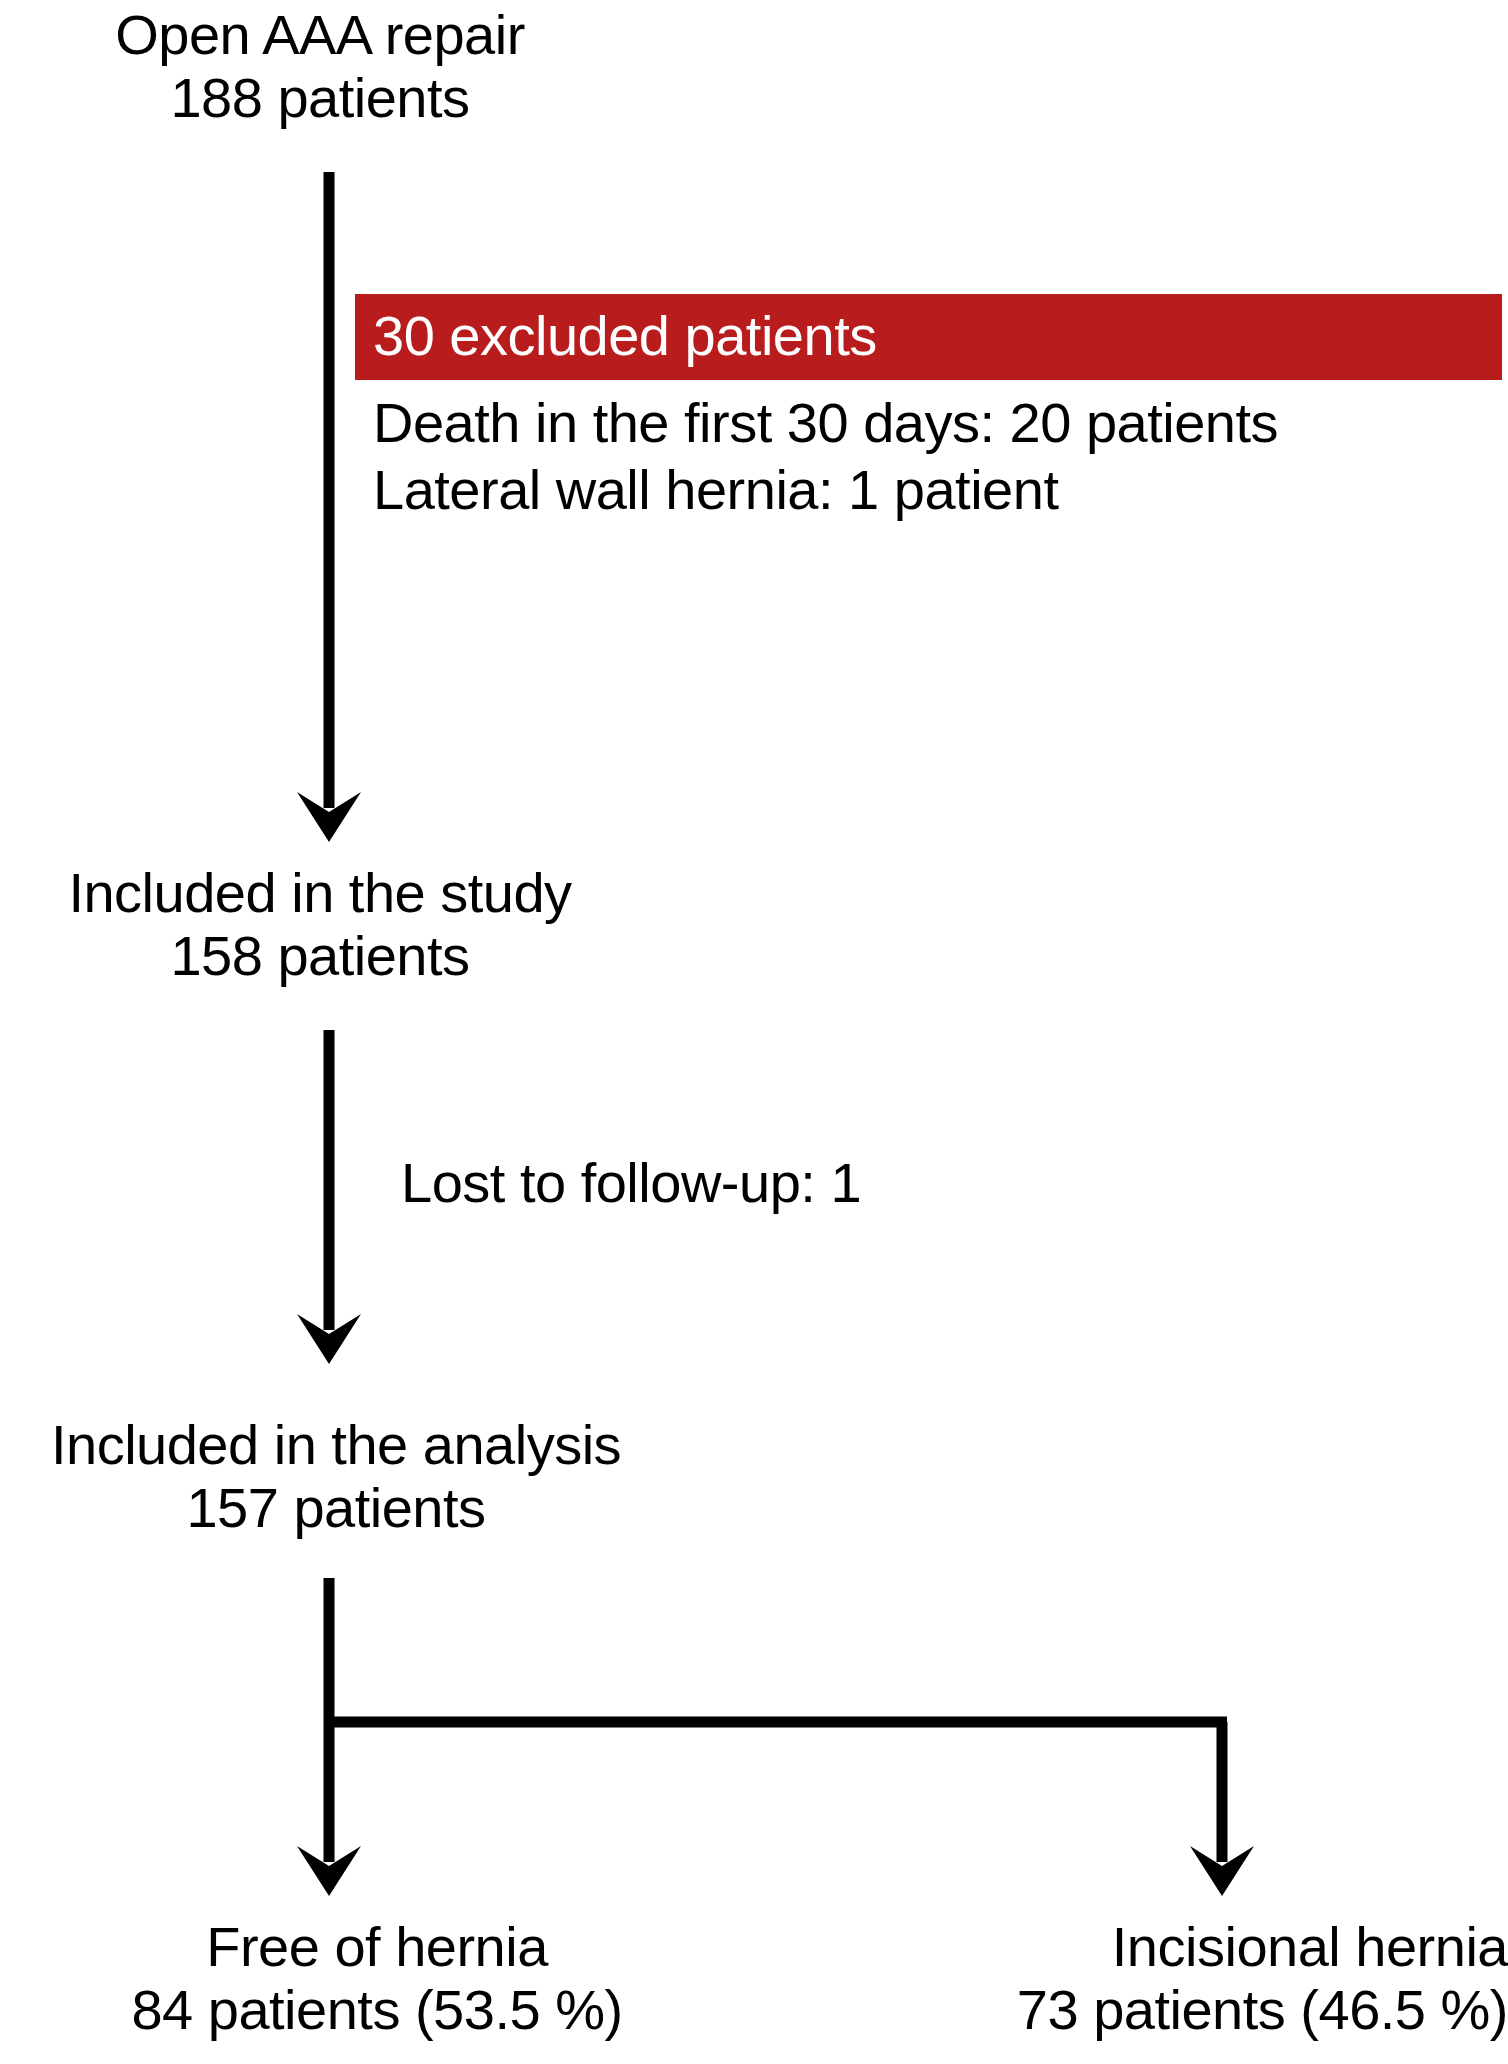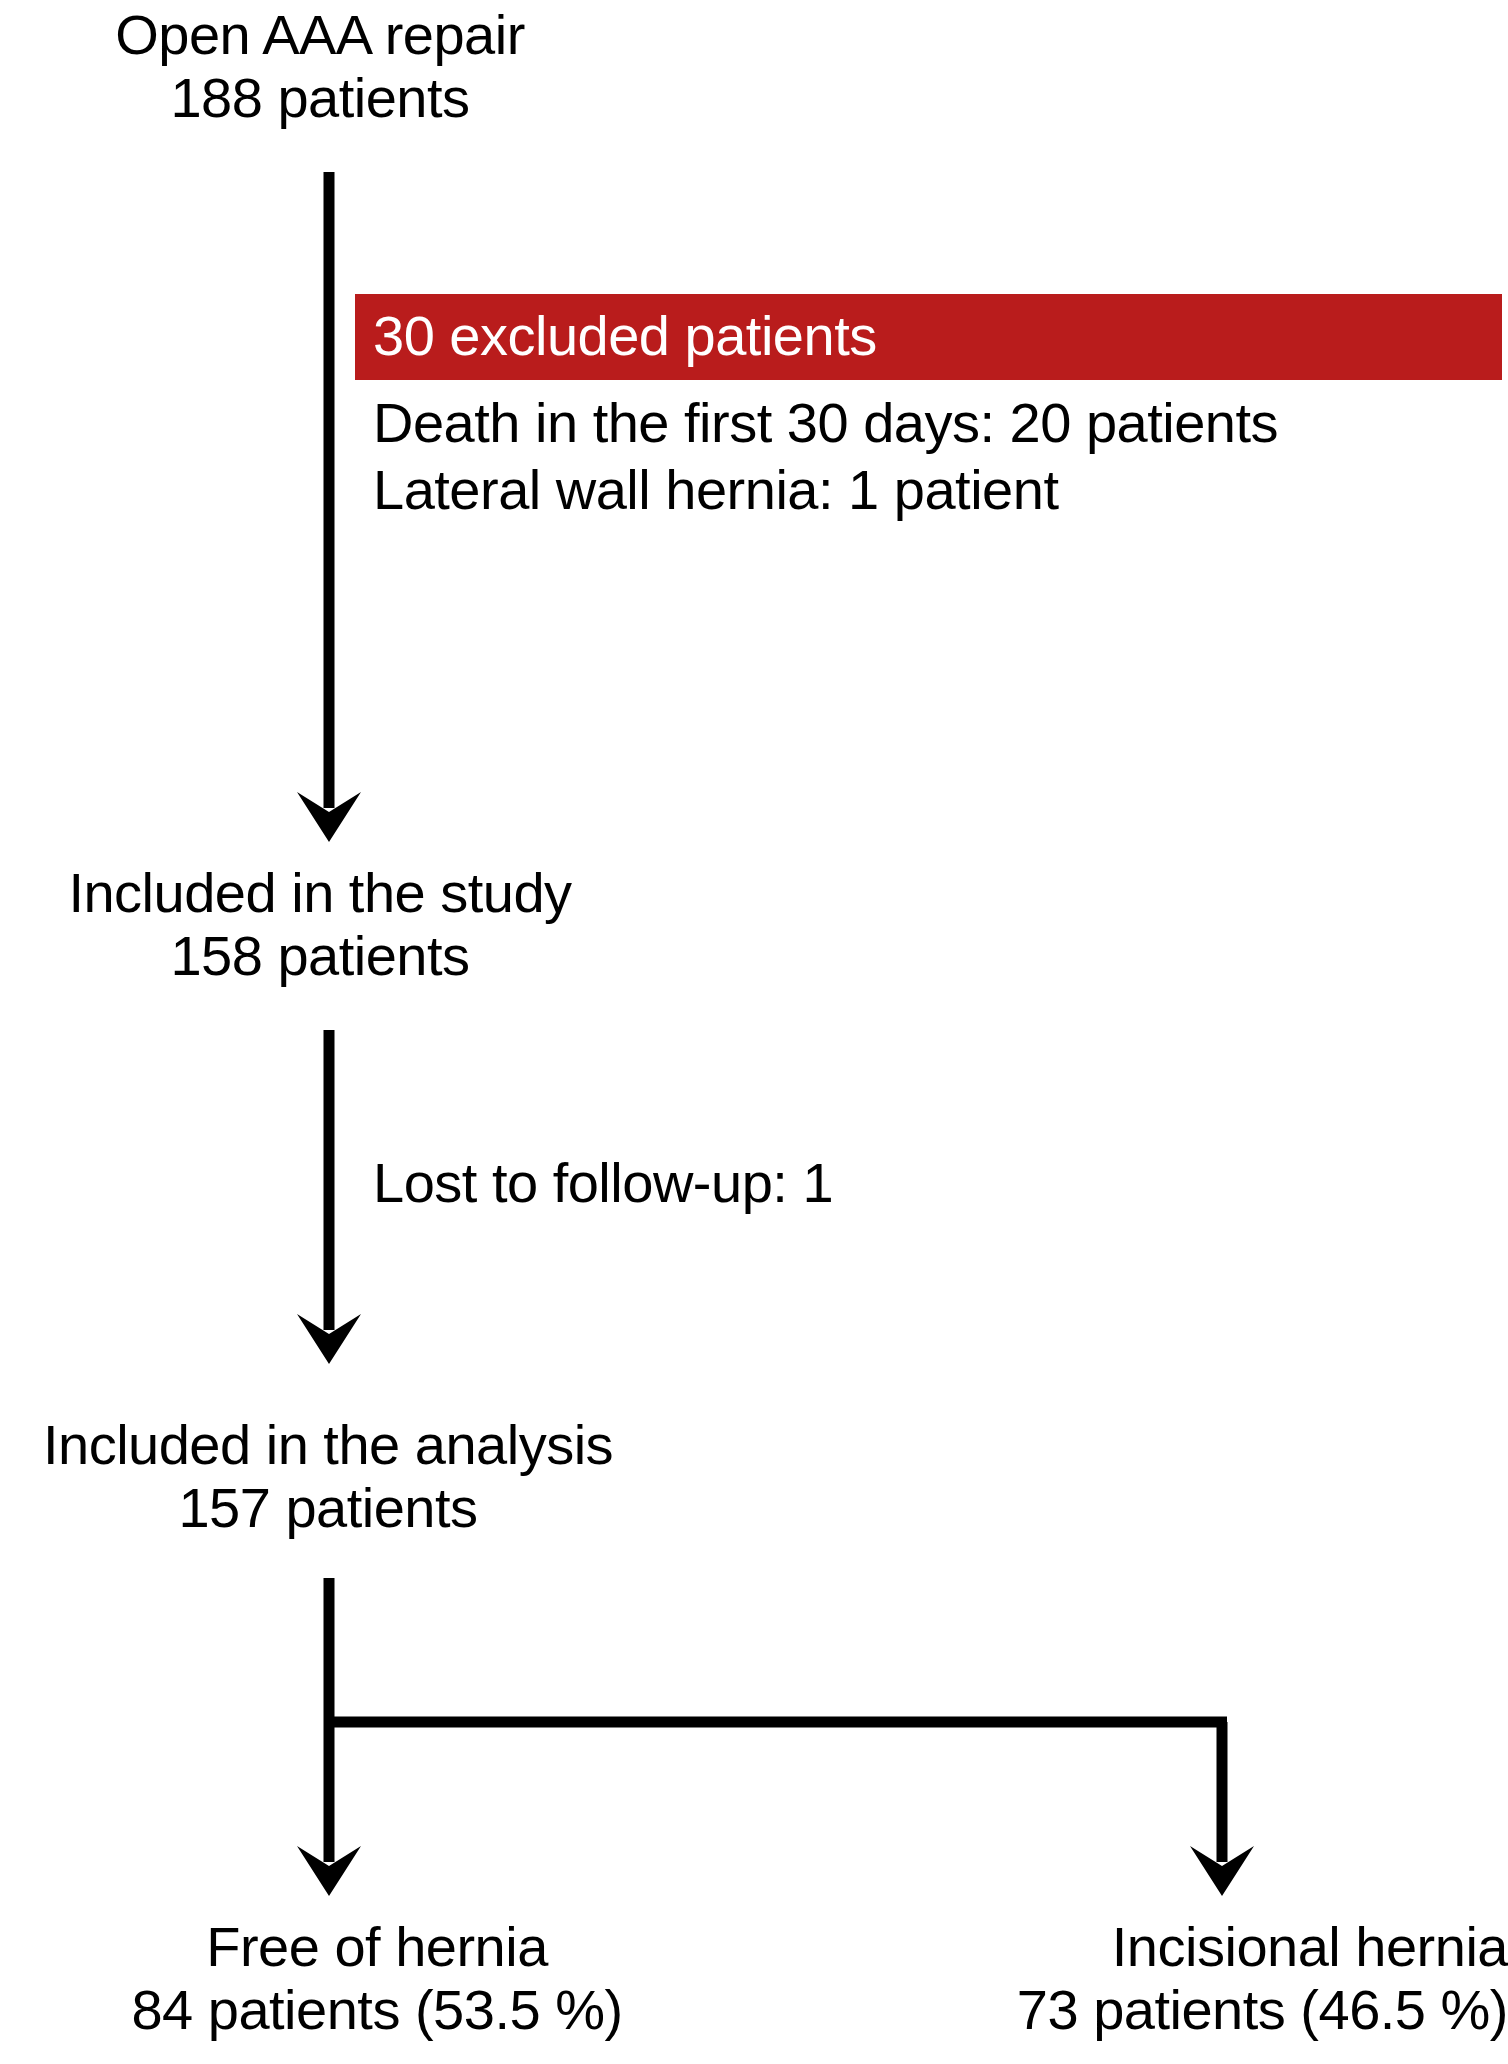--- a/index.html
+++ b/index.html
@@ -26,21 +26,21 @@
     font-size: 56px;
     line-height: 1.12;
     font-weight: 400;
     letter-spacing: -0.5px;
     white-space: nowrap;
     color: #000;
   }
   .node-text .line { display: block; }
 
   .centered { text-align: center; }
-  .left-align { text-align: left; }
+  .left-align { text-align: left; margin-left: 28px; }
 
   
   #node-root {
     left: 0px;
     top: 4px;
     width: 640px;
     text-align: center;
   }
 
   
@@ -82,21 +82,21 @@
   
   #node-lost {
     left: 373px;
     top: 1152px;
     width: 700px;
     text-align: left;
   }
 
   
   #node-analysis {
-    left: 8px;
+    left: 16px;
     top: 1414px;
     width: 640px;
     text-align: center;
   }
 
   
   #node-free {
     left: 0px;
     top: 1916px;
     width: 754px;

